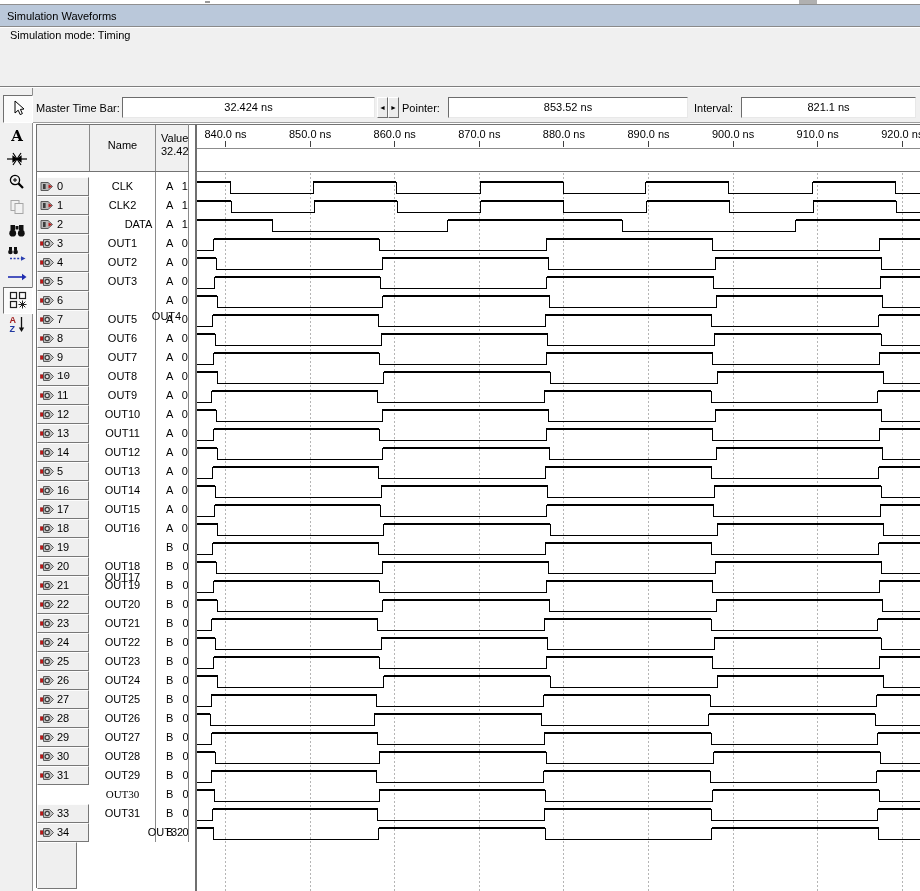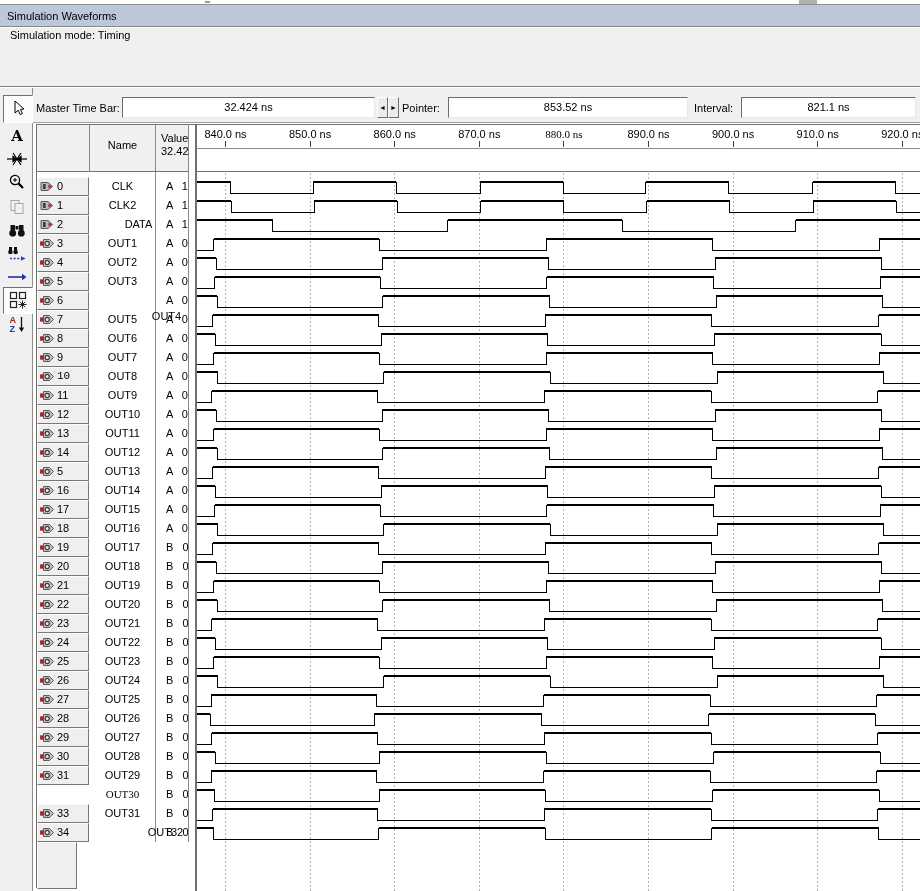--- a/index.html
+++ b/index.html
@@ -353,21 +353,21 @@
     <div class="name-cell" style="top: 522px;">OUT16</div>
     <div class="val-cell" style="top: 522px;">A 0</div>
     <div class="num-cell" style="top: 538px;">
       <svg width="14" height="11" viewBox="0 0 14 11">
         <rect x="0.5" y="3.8" width="3" height="3.4" fill="#c01818" stroke="#801010" stroke-width="0.6"></rect>
         <polygon points="3.5,1.5 9.5,1.5 13.5,5.5 9.5,9.5 3.5,9.5" fill="#c0c0c0" stroke="#5a5a5a" stroke-width="1"></polygon>
         <circle cx="7.2" cy="5.5" r="2.1" fill="#e8e8e8" stroke="#3c3c3c" stroke-width="1.2"></circle>
       </svg>
       <span class="num">19</span>
     </div>
-    <div class="name-cell" style="top: 541px;">OUT17</div>
+    <div class="name-cell" style="top: 571px;">OUT17</div>
     <div class="val-cell" style="top: 541px;">B 0</div>
     <div class="num-cell" style="top: 557px;">
       <svg width="14" height="11" viewBox="0 0 14 11">
         <rect x="0.5" y="3.8" width="3" height="3.4" fill="#c01818" stroke="#801010" stroke-width="0.6"></rect>
         <polygon points="3.5,1.5 9.5,1.5 13.5,5.5 9.5,9.5 3.5,9.5" fill="#c0c0c0" stroke="#5a5a5a" stroke-width="1"></polygon>
         <circle cx="7.2" cy="5.5" r="2.1" fill="#e8e8e8" stroke="#3c3c3c" stroke-width="1.2"></circle>
       </svg>
       <span class="num">20</span>
     </div>
     <div class="name-cell" style="top: 560px;">OUT18</div>
@@ -512,21 +512,21 @@
     </div>
     <div class="name-cell" style="top: 826px; margin-left: 43px;">OUT32</div>
     <div class="val-cell" style="top: 826px;">B 0</div>
     <div class="num-cell" style="top: 842px; width: 40px; height: 47px;"></div>
   </div>
 <div id="ticks-layer">
     <div class="tick-label" style="left: 190.5px;">840.0 ns</div>
     <div class="tick-label" style="left: 275.1px;">850.0 ns</div>
     <div class="tick-label" style="left: 359.7px;">860.0 ns</div>
     <div class="tick-label" style="left: 444.3px;">870.0 ns</div>
-    <div class="tick-label" style="left: 528.9px; font-family: Liberation Serif, serif;">880.0 ns</div>
+    <div class="tick-label" style="left: 528.9px;">880.0 ns</div>
     <div class="tick-label" style="left: 613.5px;">890.0 ns</div>
     <div class="tick-label" style="left: 698.1px;">900.0 ns</div>
     <div class="tick-label" style="left: 782.7px;">910.0 ns</div>
     <div class="tick-label" style="left: 867.3px;">920.0 ns</div>
   </div>
 <svg id="wave-svg" class="abs" style="left:197px;top:125px" width="723" height="766">
     <line x1="28.5" y1="48" x2="28.5" y2="766" stroke="#b5b5b5" stroke-width="1" stroke-dasharray="2,2" shape-rendering="crispEdges"></line>
     <line x1="28.5" y1="16" x2="28.5" y2="22" stroke="#404040" stroke-width="1" shape-rendering="crispEdges"></line>
     <line x1="113.1" y1="48" x2="113.1" y2="766" stroke="#b5b5b5" stroke-width="1" stroke-dasharray="2,2" shape-rendering="crispEdges"></line>
     <line x1="113.1" y1="16" x2="113.1" y2="22" stroke="#404040" stroke-width="1" shape-rendering="crispEdges"></line>

